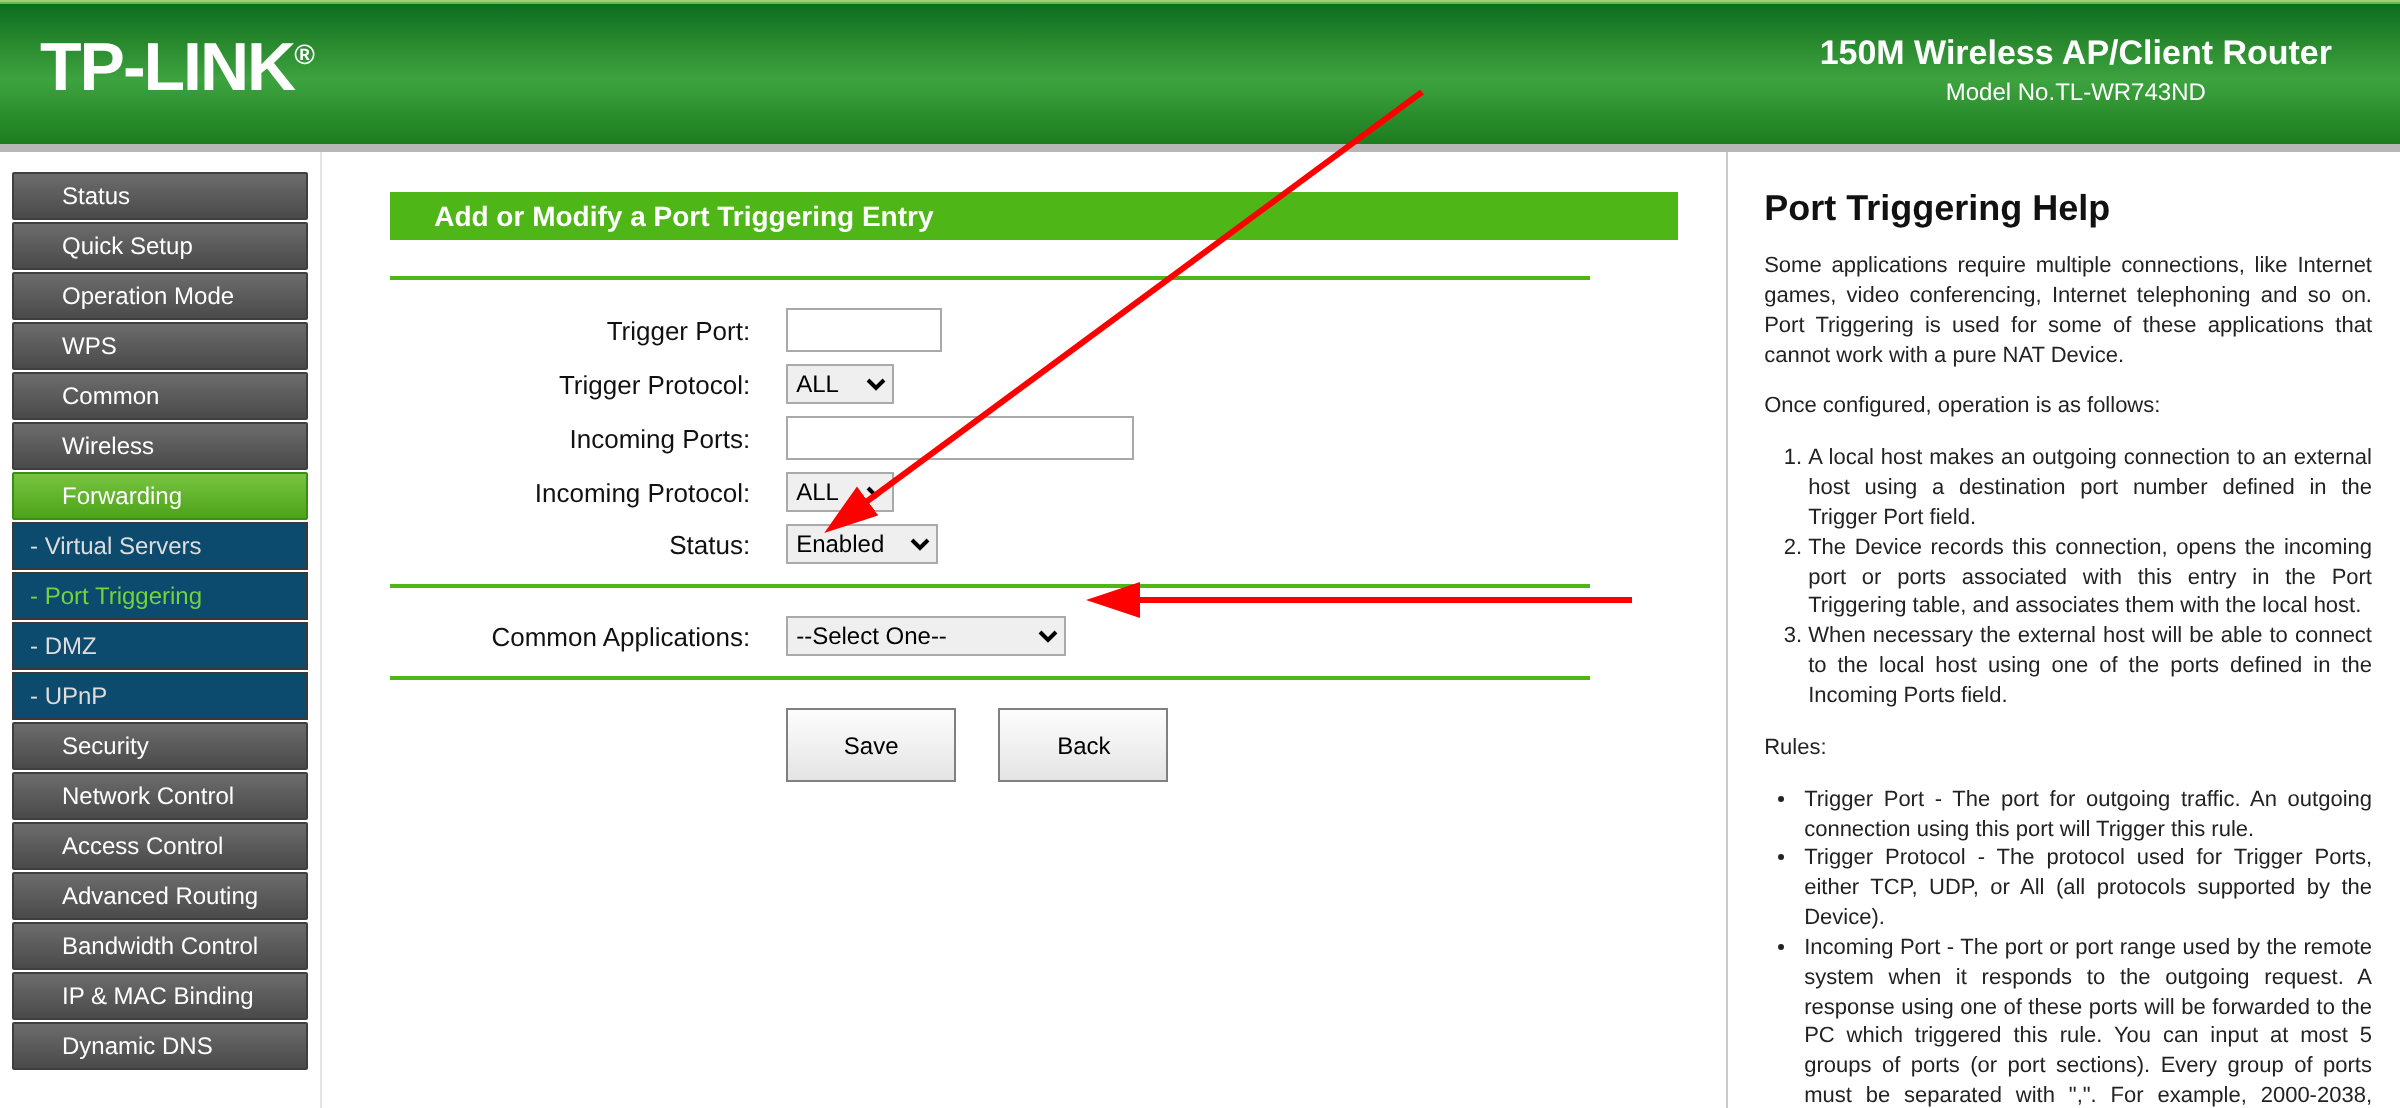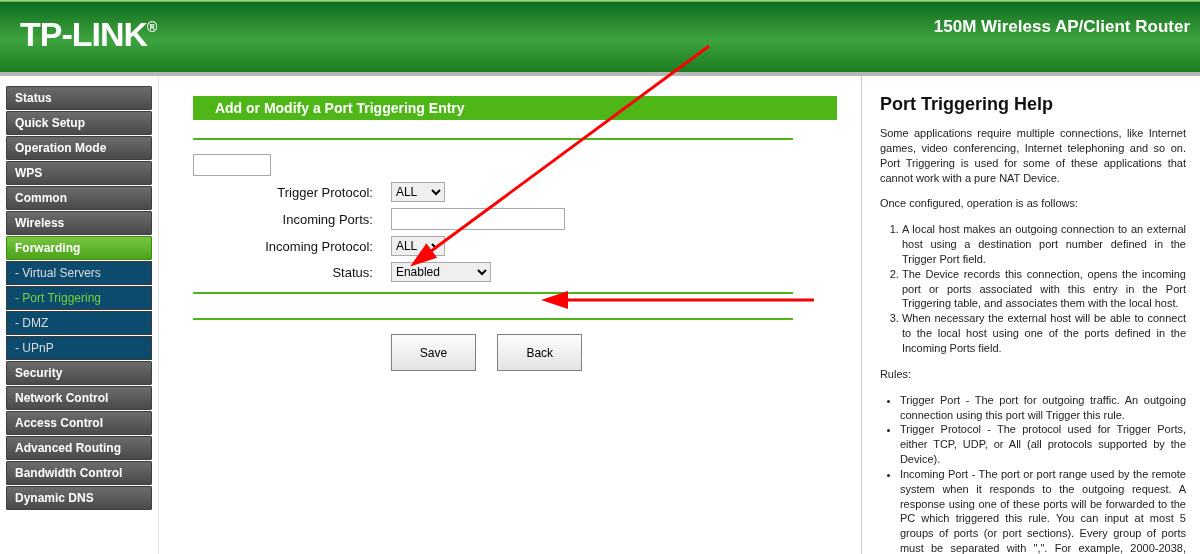--- a/index.html
+++ b/index.html
@@ -1,24 +1,24 @@
 <!DOCTYPE html>
 <html><head>
 <meta charset="utf-8">
 <style>
 html,body{margin:0;padding:0;font-family:Arial,Helvetica,sans-serif;font-size:12px;color:#222;background:#fff;width:1200px;height:554px;overflow:hidden}
 .top-banner{position:relative;height:71px;background:linear-gradient(#0a6d1f,#2a8a2f 30%,#3da33f 55%,#1c7d1f);border-top:1px solid #9fcf7a;border-bottom:4px solid #b7b7b7;box-shadow:inset 0 1px 0 #6eb64f}
 .logo{position:absolute;left:20px;top:14px;color:#fff;font-weight:bold;font-size:34px;letter-spacing:-1px;font-family:Arial,Helvetica,sans-serif}
 .logo sup{font-size:14px;vertical-align:top;position:relative;top:4px}
-.banner-right{position:absolute;right:10px;top:16px;text-align:center;color:#fff}
+.banner-right{position:absolute;right:34px;top:16px;text-align:center;color:#fff}
 .banner-title{font-weight:bold;font-size:17px}
 .banner-model{font-size:12px;margin-top:2px}
 .layout{display:flex;height:calc(554px - 75px)}
 .sidebar{width:166px;background:#fff;padding:10px 6px 0 6px;border-right:1px solid #e3e3e3;box-sizing:border-box}
-.nav-item{height:22px;line-height:22px;padding:0 8px;margin-bottom:1px;background:linear-gradient(#6c6c6c,#4a4a4a);color:#fff;font-weight:bold;font-size:12px;border:1px solid #3f3f3f;border-radius:1px;white-space:nowrap;overflow:hidden;text-overflow:ellipsis}
+.nav-item{height:22px;line-height:22px;padding:0 24px;margin-bottom:1px;background:linear-gradient(#6c6c6c,#4a4a4a);color:#fff;font-weight:normal;font-size:12px;border:1px solid #3f3f3f;border-radius:1px;white-space:nowrap;overflow:hidden;text-overflow:ellipsis}
 .nav-item.active{background:linear-gradient(#78c441,#4ca319);border-color:#3a8d15}
 .nav-sub{height:22px;line-height:22px;padding:0 8px;margin-bottom:1px;background:#0c4a6e;color:#ddd;font-size:12px;border:1px solid #3a3a3a}
 .nav-sub.active{color:#72d33a}
 .center{flex:1;padding:20px 24px 0 34px;box-sizing:border-box;position:relative}
 .section-title{background:#4fb617;color:#fff;font-weight:bold;font-size:14px;padding:4px 22px;width:600px}
 .green-line{width:600px;border-top:2px solid #4fb617;margin:18px 0 14px 0}
 .form-row{display:flex;align-items:center;margin-bottom:6px}
 .form-label{width:180px;text-align:right;padding-right:18px;font-size:13px;color:#111}
 .txt{border:1px solid #a9a9a9;height:18px;padding:1px 3px;font-size:12px}
 .sel{border:1px solid #a9a9a9;height:20px;font-size:12px;background:#efefef}
@@ -34,20 +34,21 @@
 .arrow{position:absolute;pointer-events:none}
 .arrow svg{overflow:visible}
 </style>
 </head>
 <body>
 
 <div class="top-banner">
   <div class="logo"><span>TP-LINK</span><sup>®</sup></div>
   <div class="banner-right">
     <div class="banner-title">150M Wireless AP/Client Router</div>
+    <div class="banner-model">Model No.TL-WR743ND</div>
   </div>
 </div>
 
 <div class="layout">
   <div class="sidebar">
     <div class="nav-item">Status</div>
     <div class="nav-item">Quick Setup</div>
     <div class="nav-item">Operation Mode</div>
     <div class="nav-item">WPS</div>
     <div class="nav-item">Common</div>
@@ -55,51 +56,55 @@
     <div class="nav-item active">Forwarding</div>
     <div class="nav-sub">- Virtual Servers</div>
     <div class="nav-sub active">- Port Triggering</div>
     <div class="nav-sub">- DMZ</div>
     <div class="nav-sub">- UPnP</div>
     <div class="nav-item">Security</div>
     <div class="nav-item">Network Control</div>
     <div class="nav-item">Access Control</div>
     <div class="nav-item">Advanced Routing</div>
     <div class="nav-item">Bandwidth Control</div>
+    <div class="nav-item">IP &amp; MAC Binding</div>
     <div class="nav-item">Dynamic DNS</div>
 
   </div>
 
   <div class="center">
     <div class="section-title">Add or Modify a Port Triggering Entry</div>
     <div class="green-line"></div>
 
     <div class="form-row">
+      <div class="form-label">Trigger Port:</div>
       <input class="txt" style="width: 70px;" value="">
     </div>
     <div class="form-row">
       <div class="form-label">Trigger Protocol:</div>
       <select class="sel" style="width:54px"><option>ALL</option></select>
     </div>
     <div class="form-row">
       <div class="form-label">Incoming Ports:</div>
       <input class="txt" style="width: 166px;" value="">
     </div>
     <div class="form-row">
       <div class="form-label">Incoming Protocol:</div>
       <select class="sel" style="width:54px"><option>ALL</option></select>
     </div>
     <div class="form-row">
       <div class="form-label">Status:</div>
-      <select class="sel" style="width:100px"><option>Enabled</option></select>
+      <select class="sel" style="width:76px"><option>Enabled</option></select>
     </div>
 
     <div class="green-line" style="margin-top:10px"></div>
 
     <div class="form-row">
+      <div class="form-label">Common Applications:</div>
+      <select class="sel" style="width:140px"><option>--Select One--</option></select>
     </div>
 
     <div class="green-line" style="margin-top:10px"></div>
 
     <div class="btn-row">
       <button class="btn">Save</button>
       <button class="btn">Back</button>
     </div>
 
     <div class="arrow" style="left:260px;top:-30px">

